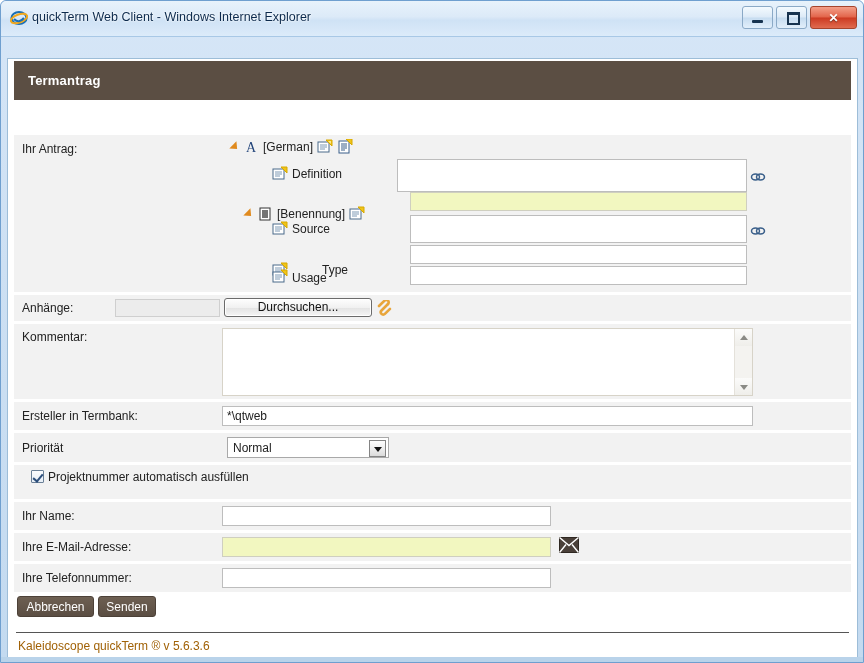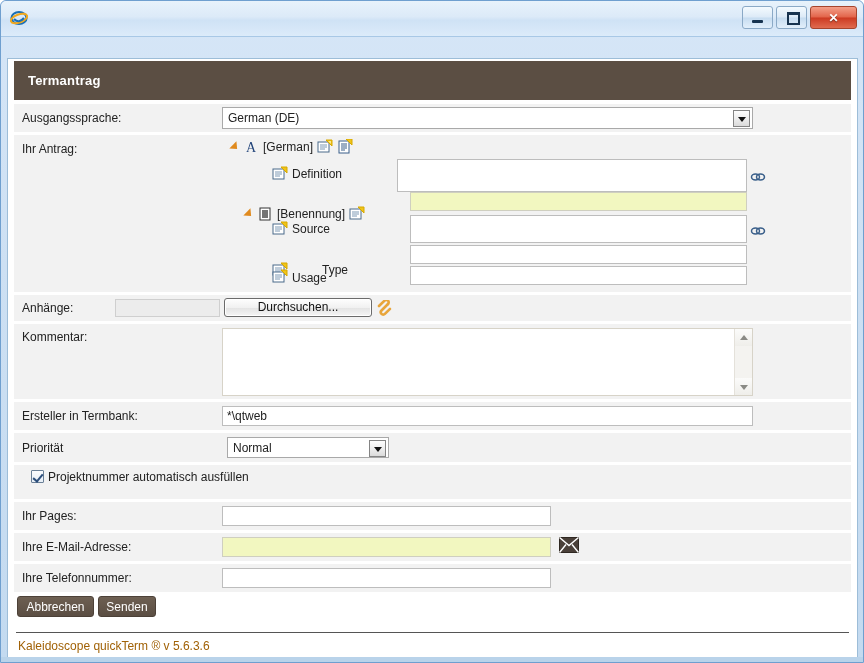--- a/index.html
+++ b/index.html
@@ -346,20 +346,21 @@
 <div class="window">
 
   <div class="titlebar">
     <span class="title-icon">
       <svg width="18" height="18" viewBox="0 0 18 18">
         <ellipse cx="9" cy="9" rx="7.5" ry="6" fill="none" stroke="#1a6fb5" stroke-width="2.2"></ellipse>
         <ellipse cx="9" cy="9.5" rx="8.5" ry="4" fill="none" stroke="#f0a81e" stroke-width="2" transform="rotate(-20 9 9.5)"></ellipse>
         <path d="M4 10 Q9 15 14 9" fill="none" stroke="#1a6fb5" stroke-width="2.2"></path>
       </svg>
     </span>
+    <span class="title-text">quickTerm Web Client - Windows Internet Explorer</span>
 
     <div class="winbtns">
       <div class="wbtn">
         <span class="min-glyph"></span>
       </div>
       <div class="wbtn">
         <span class="max-glyph"></span>
       </div>
       <div class="wbtn close">
         <span class="glyph">✕</span>
@@ -368,27 +369,20 @@
   </div>
 
 
   <div class="viewport">
   <div class="page">
 
     <div class="app-header">
       <span class="app-header-title">Termantrag</span>
     </div>
 
-    <div class="frow" style="top:45px;height:28px;">
-      <span class="flabel" style="top:7px;">Ausgangssprache:</span>
-      <div class="selbox" style="left:208px;top:3px;width:531px;height:22px;">
-        <span class="sv">German (DE)</span>
-        <span class="sel-arrow"></span>
-      </div>
-    </div>
 
     <div class="frow" style="top:76px;height:157px;">
       <span class="flabel" style="top:7px;">Ihr Antrag:</span>
 
       <div class="tnode" style="left:218px;top:4px;">
         <span class="tri"></span>
         <span class="ico">
           <svg width="16" height="16" viewBox="0 0 16 16">
             <text x="8" y="13" font-family="Liberation Serif, serif" font-size="14" fill="#22447a" text-anchor="middle">A</text>
           </svg>
@@ -544,21 +538,21 @@
         <span class="sel-arrow"></span>
       </div>
     </div>
 
     <div class="frow" style="top:406px;height:34px;">
       <span class="cbx" style="left:17px;top:5px;"></span>
       <span class="flabel" style="left:34px;top:5px;">Projektnummer automatisch ausfüllen</span>
     </div>
 
     <div class="frow" style="top:443px;height:28px;">
-      <span class="flabel" style="top:7px;">Ihr Pages:</span>
+      <span class="flabel" style="top:7px;">Ihr Name:</span>
       <input class="tbox" style="left: 208px; top: 4px; width: 329px; height: 20px;" value="">
     </div>
 
     <div class="frow" style="top:474px;height:28px;">
       <span class="flabel" style="top:7px;">Ihre E-Mail-Adresse:</span>
       <input class="tbox req" style="left: 208px; top: 4px; width: 329px; height: 20px;" value="">
       <span class="ico" style="position:absolute;left:545px;top:4px;width:20px;height:16px;">
         <svg width="20" height="16" viewBox="0 0 20 16">
           <rect x="0.5" y="0.5" width="19" height="15" fill="#4a4039" stroke="#2f2822"></rect>
           <path d="M0.5 0.5 L10 8.5 L19.5 0.5" fill="none" stroke="#ffffff" stroke-width="1.4"></path>

